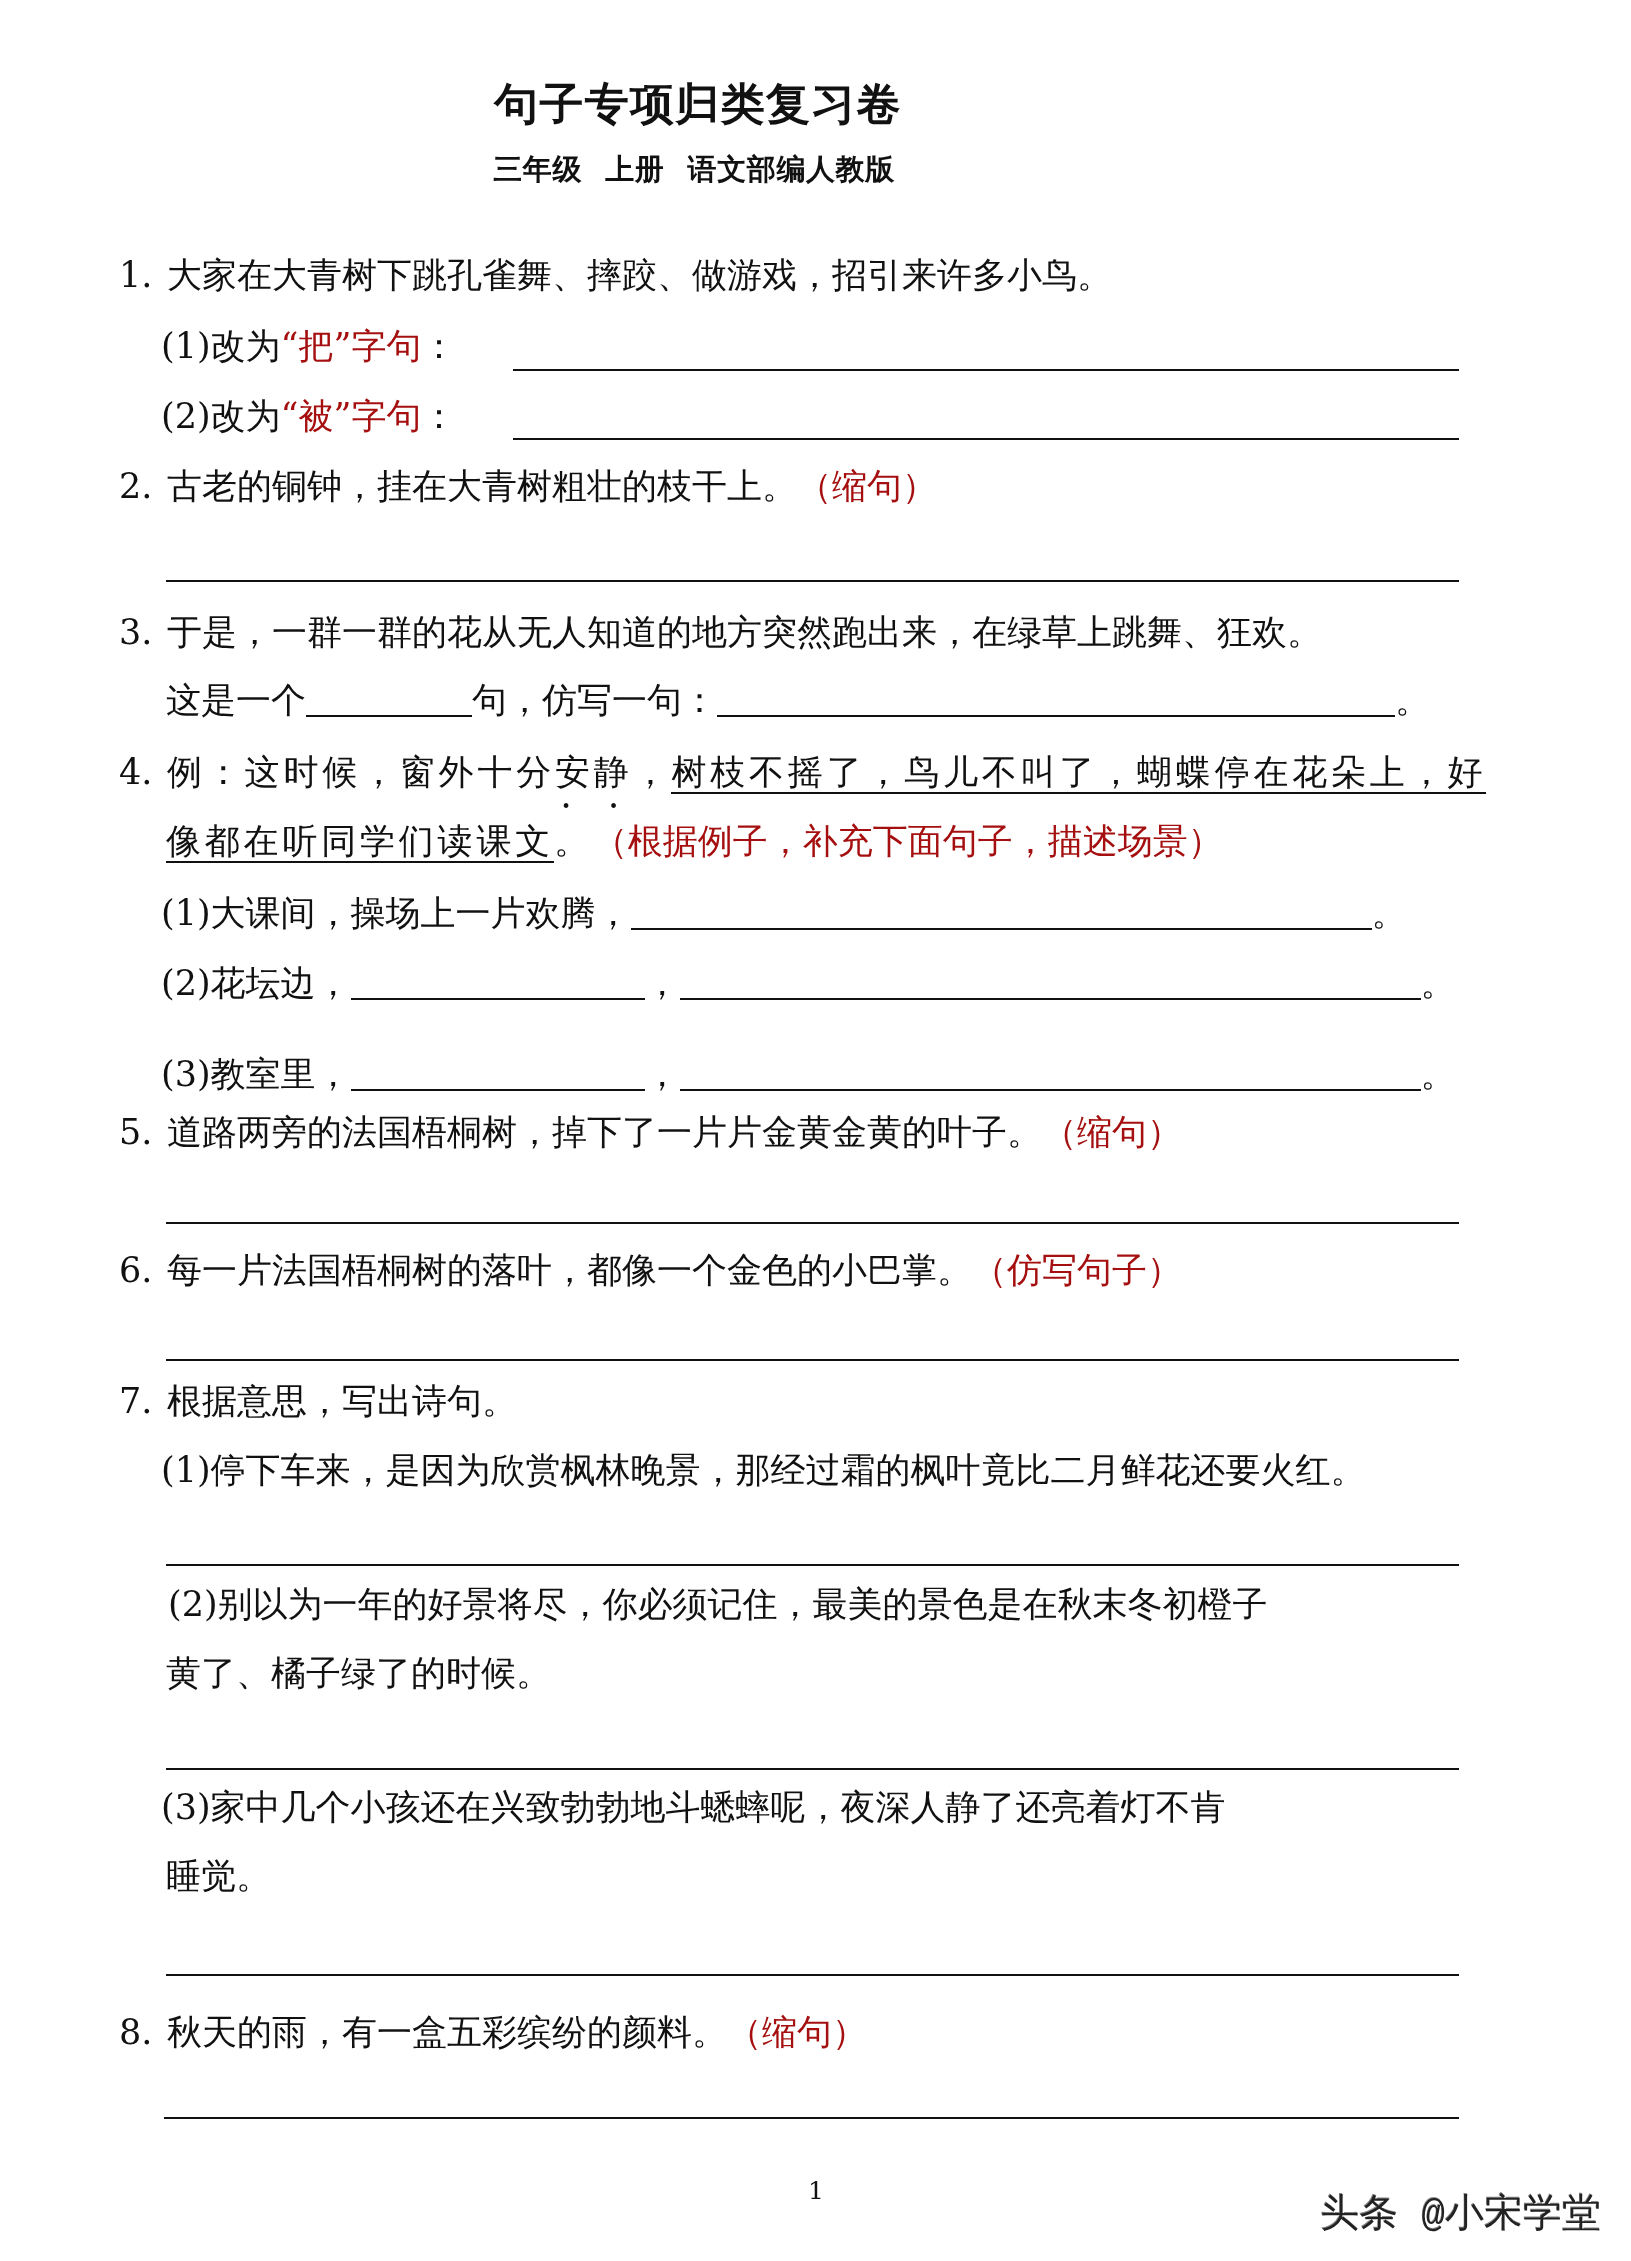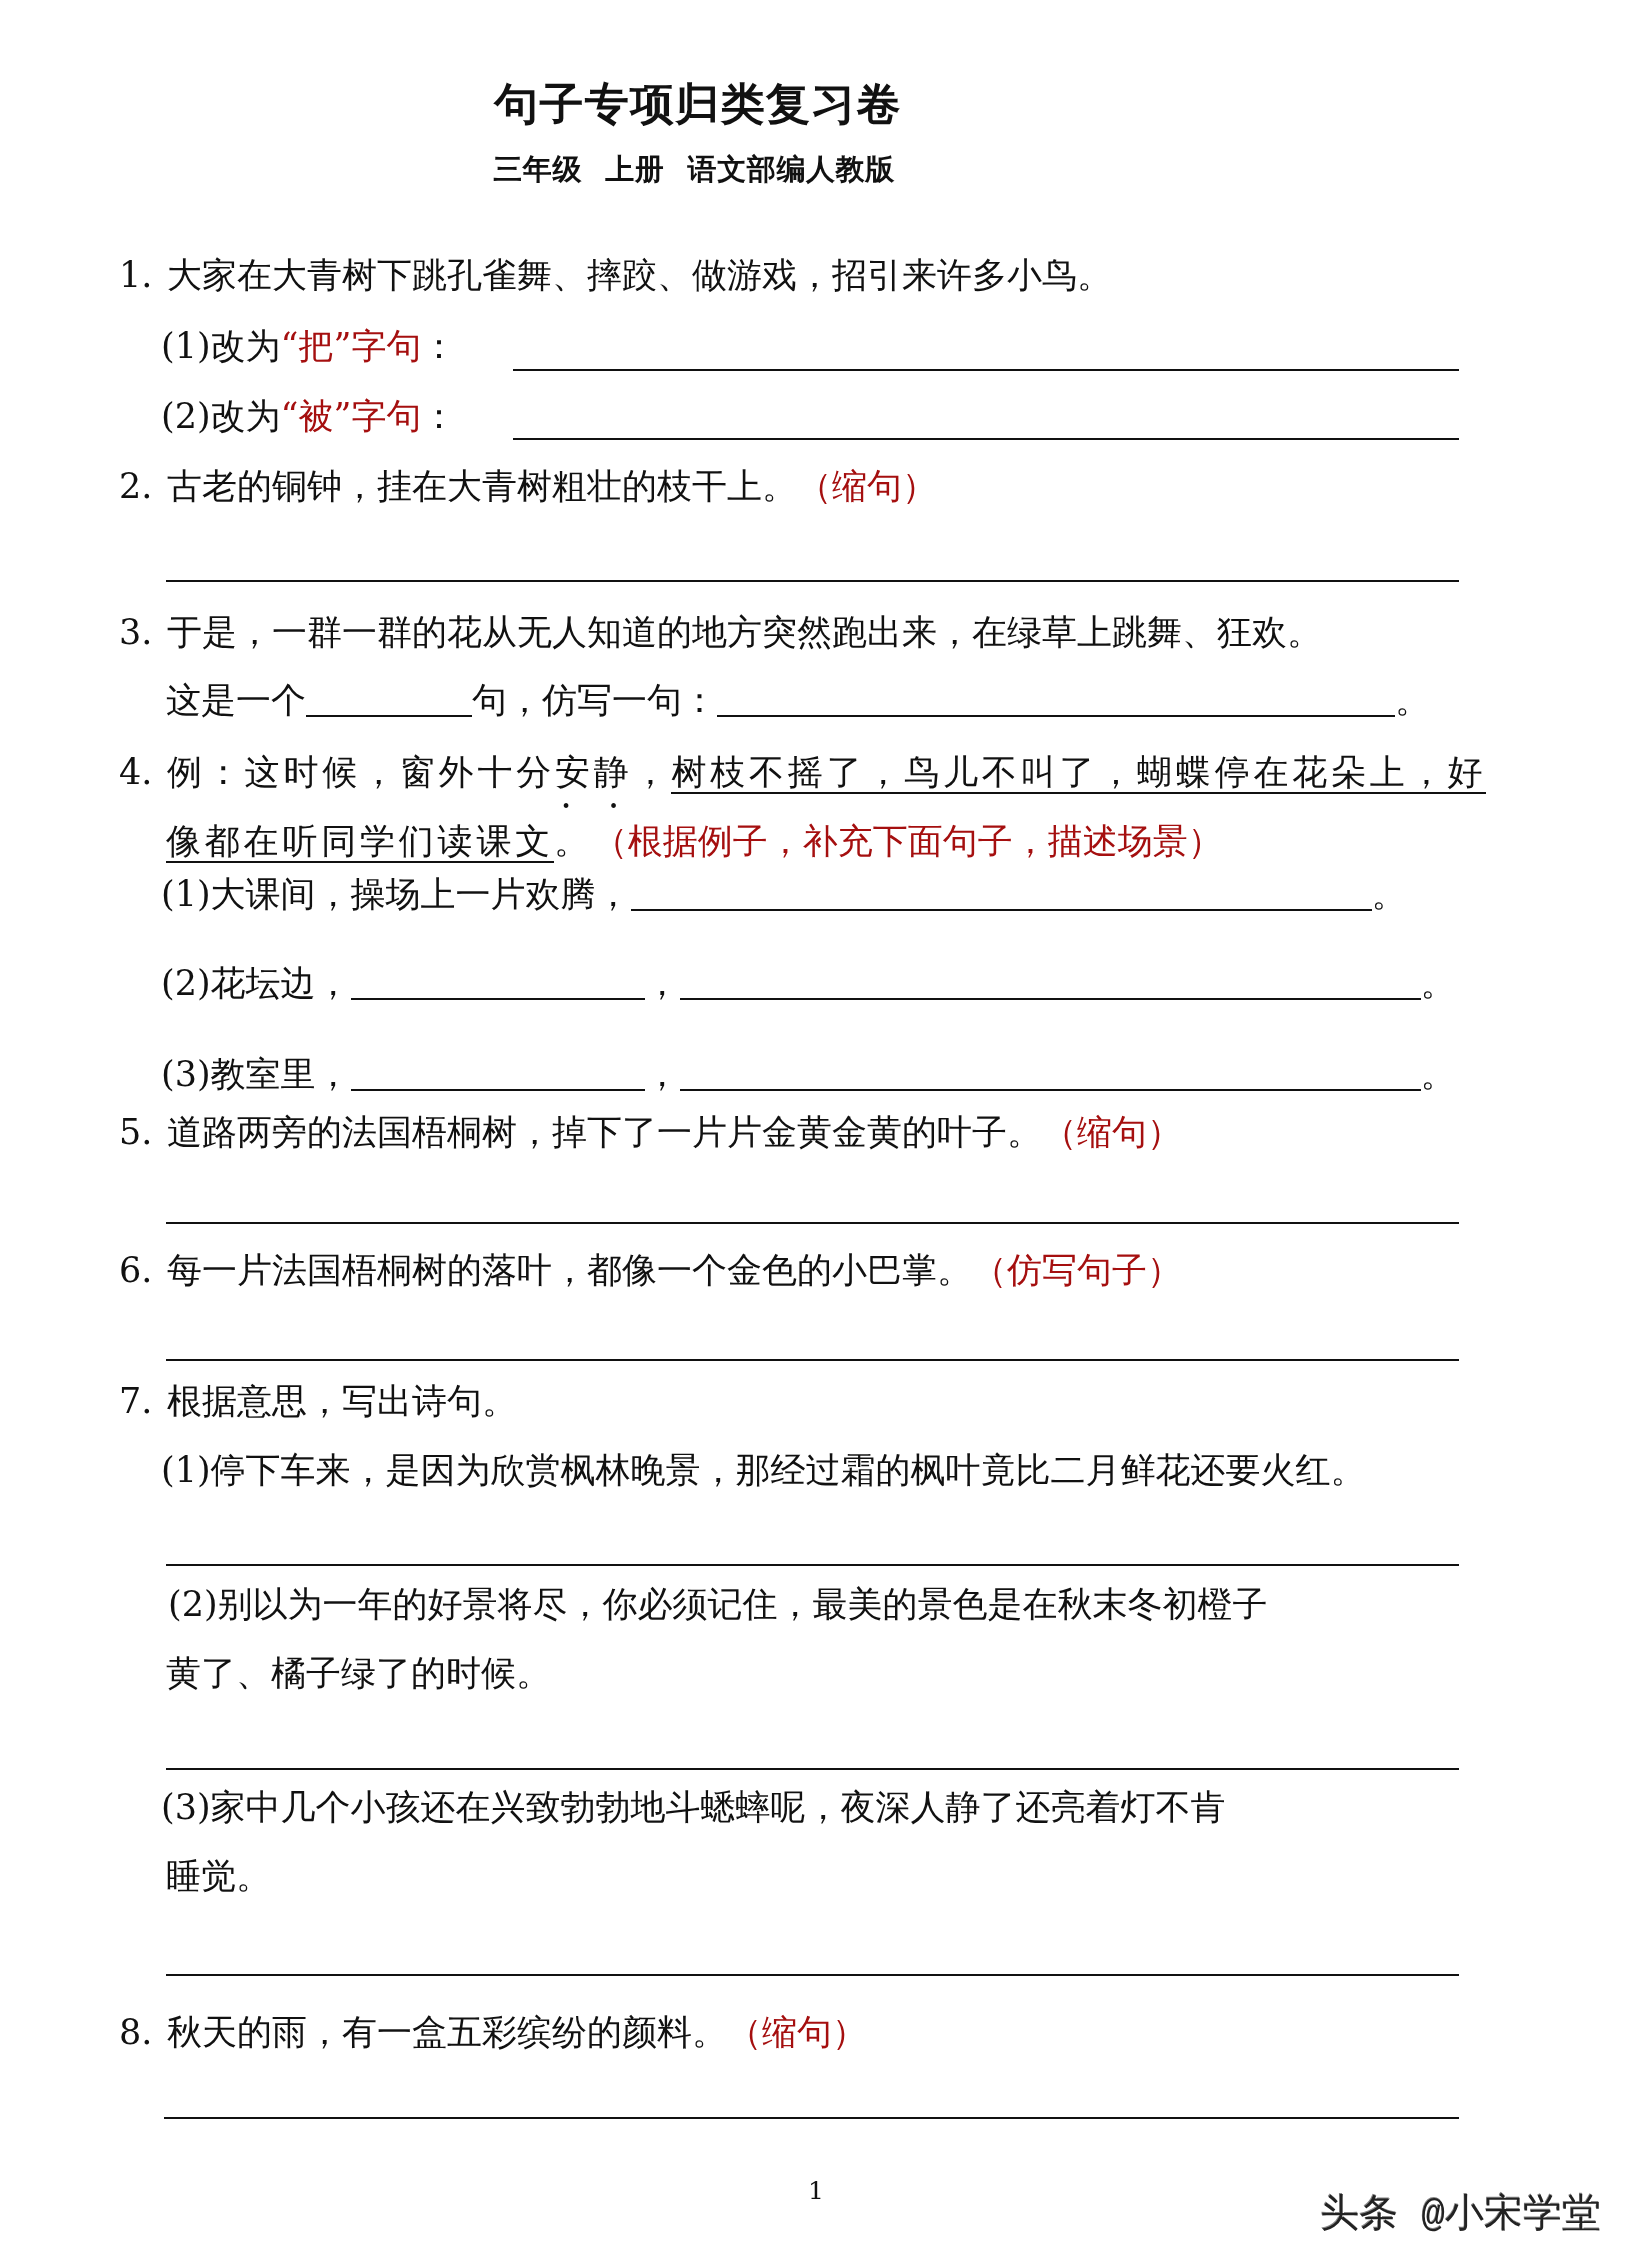--- a/index.html
+++ b/index.html
@@ -52,21 +52,21 @@
 <div class="abs row" style="left:166px; top:678px;">
   <span>这是一个</span><span class="blank" style="width:166px;"></span><span>句，仿写一句：</span><span class="blank" style="width:678px;"></span><span>。</span>
 </div>
 
 <div class="abs row kai" style="left:119px; top:750px;">
   <span class="num" style="letter-spacing:0;">4.</span><span>例：</span><span>这时候，窗外十分</span><span class="dotted-emph">安静</span><span>，</span><span class="uline">树枝不摇了，鸟儿不叫了，蝴蝶停在花朵上，好</span>
 </div>
 <div class="abs row kai" style="left:166px; top:819px;">
   <span class="uline">像都在听同学们读课文</span><span>。</span><span class="red" style="letter-spacing:0;">（根据例子，补充下面句子，描述场景）</span>
 </div>
-<div class="abs row" style="left:161px; top:872px;">
+<div class="abs row" style="left:161px; top:891px;">
   <span>(1)大课间，操场上一片欢腾，</span><span class="blank" style="width:741px;"></span><span>。</span>
 </div>
 <div class="abs row" style="left:161px; top:961px;">
   <span>(2)花坛边，</span><span class="blank" style="width:294px;"></span><span>，</span><span class="blank" style="width:741px;"></span><span>。</span>
 </div>
 <div class="abs row" style="left:161px; top:1052px;">
   <span>(3)教室里，</span><span class="blank" style="width:294px;"></span><span>，</span><span class="blank" style="width:741px;"></span><span>。</span>
 </div>
 
 <div class="abs row" style="left:119px; top:1110px;">

